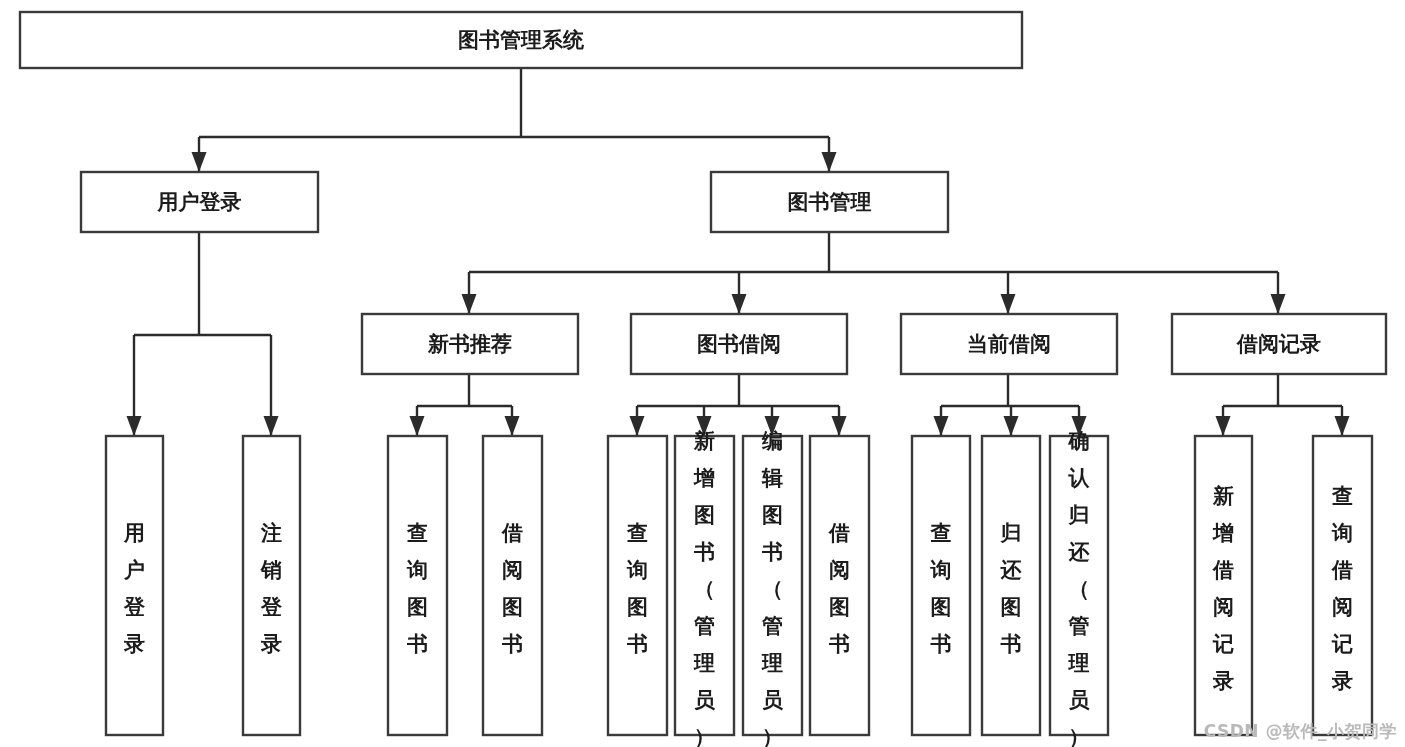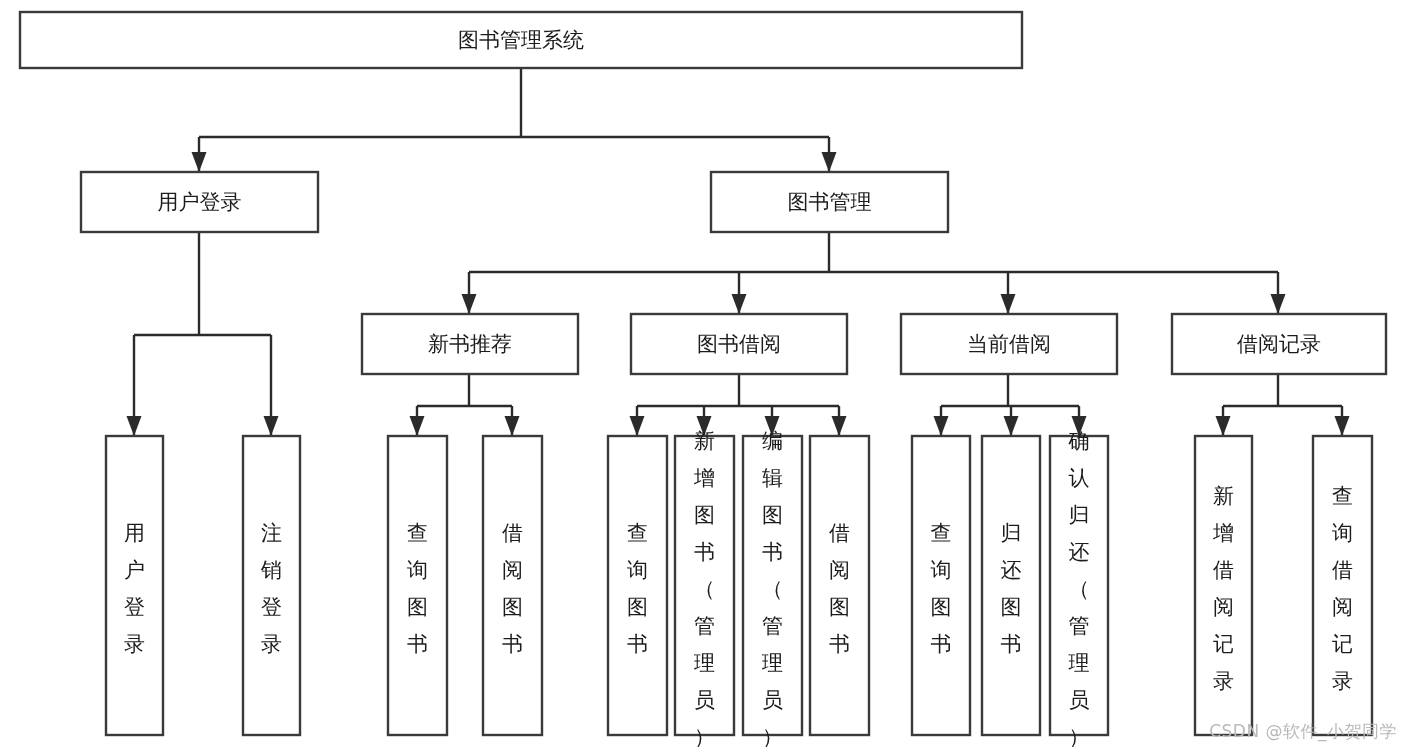--- a/index.html
+++ b/index.html
@@ -10,20 +10,21 @@
   }
   body {
     font-family: "DejaVu Sans", "Liberation Sans", sans-serif;
   }
   #diagram-root {
     position: relative;
     width: 1405px;
     height: 747px;
     background: #ffffff;
     overflow: hidden;
+    font-weight: bold;
   }
   svg#flowchart {
     position: absolute;
     left: 0;
     top: 0;
     width: 1405px;
     height: 747px;
     display: block;
   }
   .node-rect {

